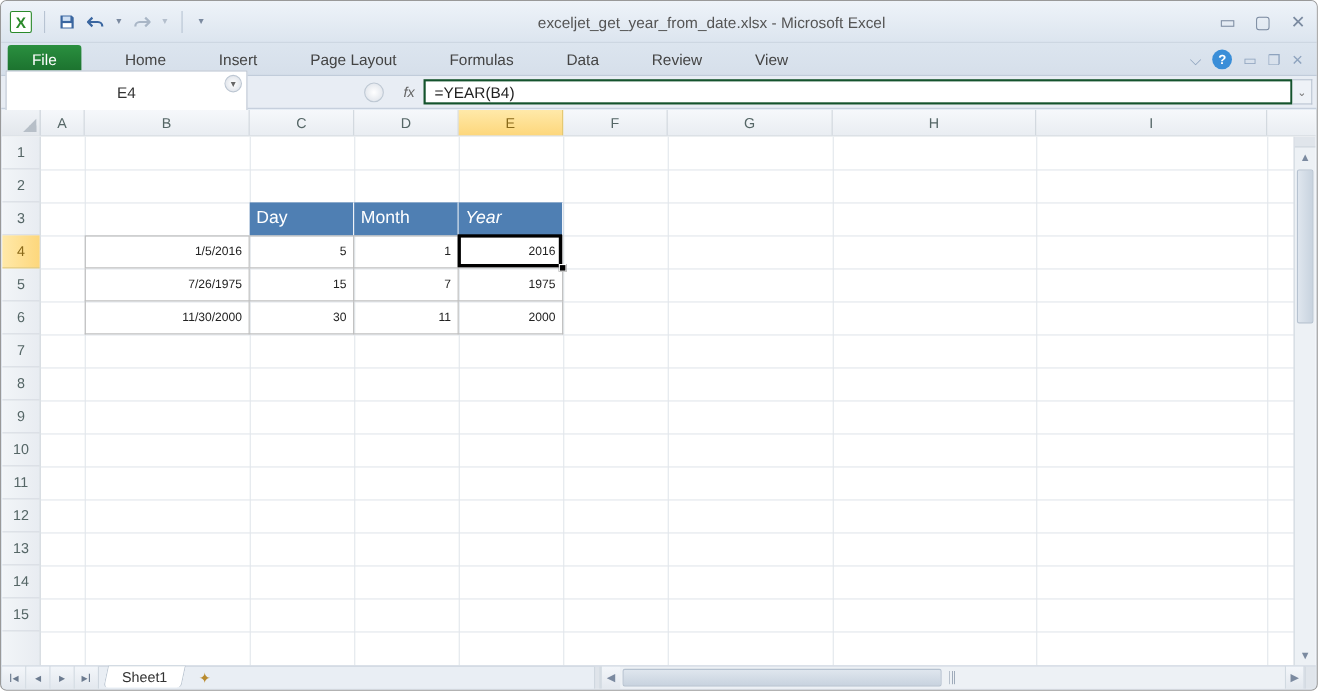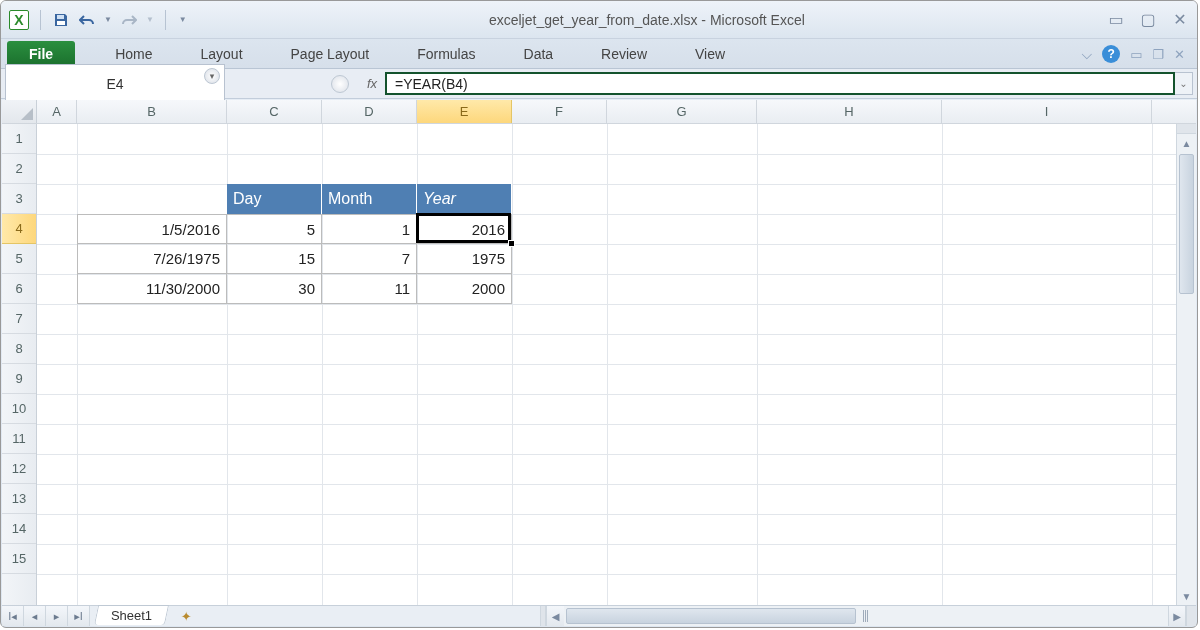--- a/index.html
+++ b/index.html
@@ -58,21 +58,20 @@
   background: #217346;
   background: #1e7734;
   background: linear-gradient(#2a8f3f,#1a6e2c);
   color:#fff;
   padding: 5px 22px 6px;
   font-size: 14px;
   border-radius: 3px 3px 0 0;
   margin-left: 6px;
   margin-right: 40px;
   cursor: pointer;
-  font-weight: bold;
 }
 .rtabs { display:flex; gap:48px; color:#444; font-size:14px; margin-bottom: 6px;}
 .rtabs span { cursor:pointer; }
 .ribbon-right { margin-left:auto; display:flex; gap:10px; align-items:center; color:#8ea3be; margin-bottom:5px; padding-right:6px;}
 .help-icon {
   width:18px;height:18px;border-radius:50%;background:#3a8ed8;color:#fff;display:flex;align-items:center;justify-content:center;font-size:12px;font-weight:bold;
 }
 
 .formula-row {
   height: 30px;
@@ -140,21 +139,21 @@
 .gridbody { flex:1; display:flex; overflow:hidden; position:relative;}
 .rowheaders { width:35px; display:flex; flex-direction:column; border-right:1px solid #c9d0d8; background:linear-gradient(90deg,#f2f5f8,#e8ecf1);}
 .rowh {
   height:30px; border-bottom:1px solid #d6dbe1; display:flex; align-items:center; justify-content:center;
   color:#566; font-size:13px; cursor:pointer;
 }
 .rowh.sel { background:linear-gradient(90deg,#ffe9a9,#fdd77c); color:#8a6a1a; border-bottom-color:#e4c565;}
 .cells { position:relative; flex:1; }
 .gridline-v { position:absolute; top:0; bottom:0; width:1px; background:#e2e6eb; }
 .gridline-h { position:absolute; left:0; width:1140px; height:1px; background:#e2e6eb; }
-.cell { position:absolute; font-size:15px; color:#222; display:flex; align-items:center; padding:0 6px; }
+.cell { position:absolute; font-size:11px; color:#222; display:flex; align-items:center; padding:0 6px; }
 
 .tblhdr { background:#4f7fb3; color:#fff; font-size:16px; border-right:1px solid #fff; }
 .tblcell { border:1px solid #bcbcbc; border-top:none; border-left:none; }
 .tblcell.left { border-left:1px solid #bcbcbc; }
 .tblcell.top { border-top:1px solid #bcbcbc; }
 .selcell {
   position:absolute; border:3px solid #000; pointer-events:none;
 }
 .selhandle {
   position:absolute; width:7px; height:7px; background:#000; border:1px solid #fff;
@@ -232,21 +231,21 @@
       <span>▭</span>
       <span>▢</span>
       <span>✕</span>
     </div>
   </div>
 
   <div class="ribbon">
     <div class="file-tab">File</div>
     <div class="rtabs">
       <span>Home</span>
-      <span>Layout</span>
+      <span>Insert</span>
       <span>Page Layout</span>
       <span>Formulas</span>
       <span>Data</span>
       <span>Review</span>
       <span>View</span>
     </div>
     <div class="ribbon-right">
       <span style="font-size:14px;">⌵</span>
       <span class="help-icon">?</span>
       <span>▭</span>

